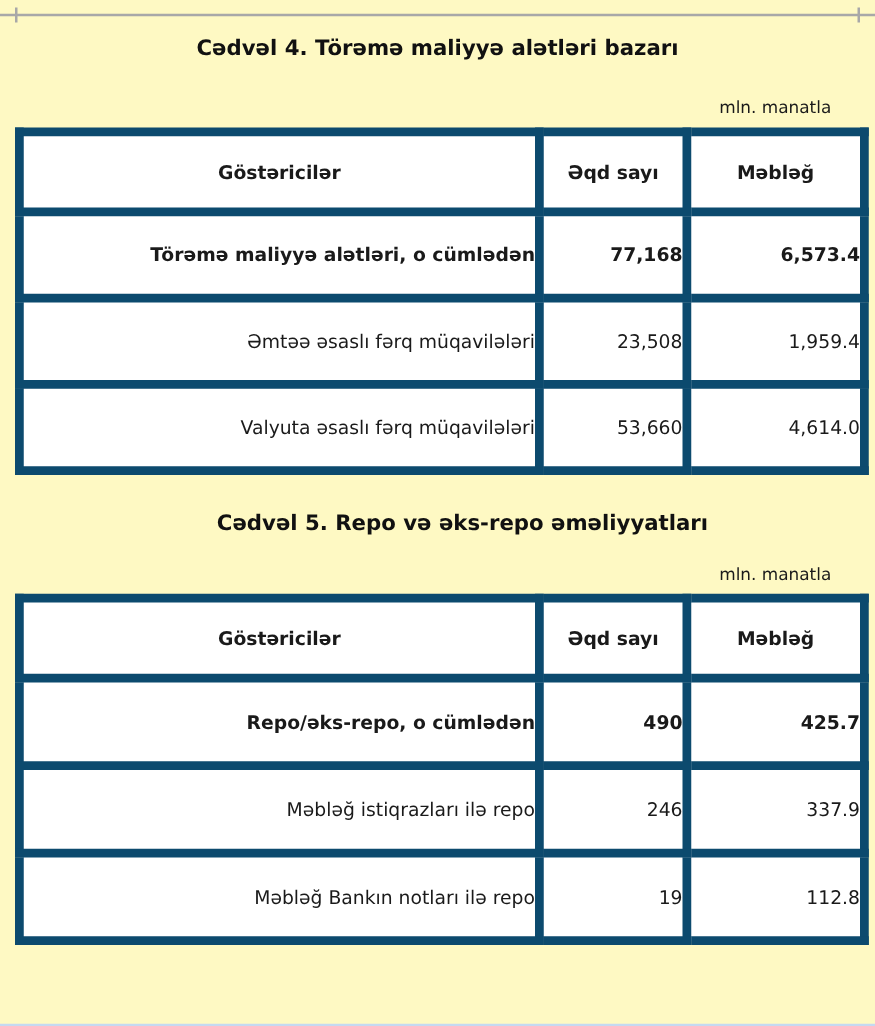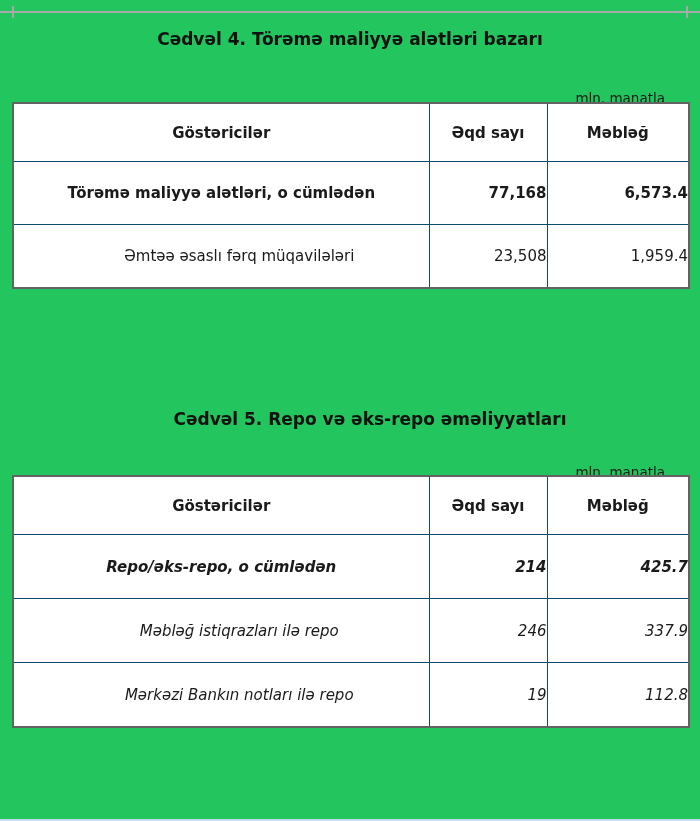--- a/index.html
+++ b/index.html
@@ -4,21 +4,21 @@
 <style>
   html, body {
     margin: 0;
     padding: 0;
     background: #ffffff;
   }
   .page {
     position: relative;
     width: 700px;
     height: 821px;
-    background: #22c55e;
+    background: #fef9c3;
     font-family: "DejaVu Sans", "Liberation Sans", sans-serif;
     color: #1a1a1a;
     overflow: hidden;
   }
 
   
   .top-rule {
     position: absolute;
     top: 11px;
     left: 0;
@@ -46,56 +46,55 @@
     line-height: 22px;
     font-weight: bold;
     color: #111111;
   }
   .unit {
     position: absolute;
     right: 35px;
     font-size: 13.5px;
     line-height: 17px;
     color: #1a1a1a;
-    margin-top: 12px;
   }
 
   table.data-table {
     position: absolute;
     left: 12px;
     width: 676px;
     border-collapse: collapse;
     table-layout: fixed;
     font-size: 15px;
     color: #1a1a1a;
     border: 2px solid #636363;
   }
   table.data-table col.c1 { width: 416px; }
   table.data-table col.c2 { width: 118px; }
   table.data-table col.c3 { width: 142px; }
 
   table.data-table th,
   table.data-table td {
-    border: 1px solid #0c4a6e;
+    border: 7px solid #0c4a6e;
     vertical-align: middle;
     padding: 0;
     background: #ffffff;
     margin-left: 25px;
   }
   table.data-table th {
     height: 57px;
     font-weight: bold;
     text-align: center;
     font-size: 15px;
   }
   .t4 td { height: 62px; }
-  .t5 td { height: 63px; font-style: italic; }
+  .t5 td { height: 63px; }
 
   td.label {
-    text-align: center;
+    text-align: right;
     padding-left: 8px;
   }
   tr.sub-row td.label {
     padding-left: 36px;
   }
   td.num {
     text-align: right;
   }
   tr.total-row td {
     font-weight: bold;
@@ -148,20 +147,25 @@
       <tr class="total-row">
         <td class="label">Törəmə maliyyə alətləri, o cümlədən</td>
         <td class="num">77,168</td>
         <td class="num">6,573.4</td>
       </tr>
       <tr class="sub-row">
         <td class="label">Əmtəə əsaslı fərq müqavilələri</td>
         <td class="num">23,508</td>
         <td class="num">1,959.4</td>
       </tr>
+      <tr class="sub-row">
+        <td class="label">Valyuta əsaslı fərq müqavilələri</td>
+        <td class="num">53,660</td>
+        <td class="num">4,614.0</td>
+      </tr>
     </tbody>
   </table>
 
   <h2 class="tbl-title title-2">Cədvəl 5. Repo və əks-repo əməliyyatları</h2>
   <div class="unit unit-2">mln. manatla</div>
 
   <table class="data-table table-2 t5">
     <colgroup>
         <col class="c1">
         <col class="c2">
@@ -170,30 +174,30 @@
     <thead>
       <tr class="header-row">
         <th>Göstəricilər</th>
         <th>Əqd sayı</th>
         <th>Məbləğ</th>
       </tr>
     </thead>
     <tbody>
       <tr class="total-row">
         <td class="label">Repo/əks-repo, o cümlədən</td>
-        <td class="num">214</td>
+        <td class="num">490</td>
         <td class="num">425.7</td>
       </tr>
       <tr class="sub-row">
         <td class="label">Məbləğ istiqrazları ilə repo</td>
         <td class="num">246</td>
         <td class="num">337.9</td>
       </tr>
       <tr class="sub-row">
-        <td class="label">Mərkəzi Bankın notları ilə repo</td>
+        <td class="label">Məbləğ Bankın notları ilə repo</td>
         <td class="num">19</td>
         <td class="num">112.8</td>
       </tr>
     </tbody>
   </table>
 
   <div class="bottom-rule"></div>
 
 </div>
 

